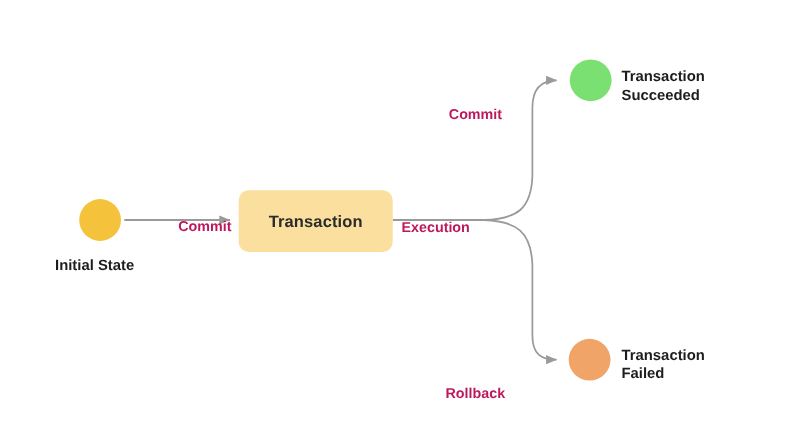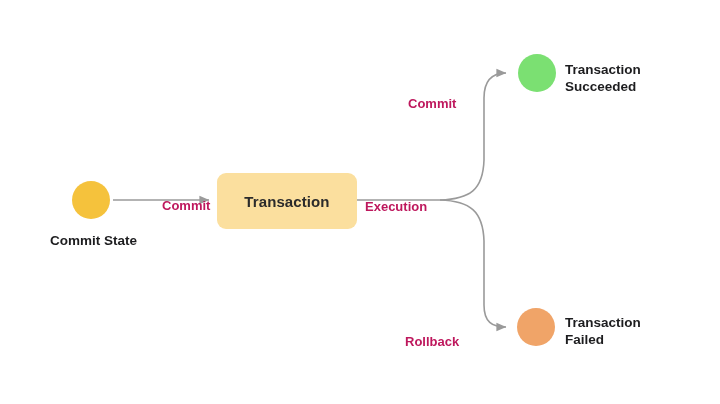--- a/index.html
+++ b/index.html
@@ -73,32 +73,32 @@
     <path d="M113,200 L209,200" fill="none" stroke="#9A9A9A" stroke-width="1.6" marker-end="url(#arrowhead)"></path>
 
     <path d="M357,200 L440,200" fill="none" stroke="#9A9A9A" stroke-width="1.6"></path>
 
     <path d="M440,200 C470,199 483,190 484,160 L484,98 C484,80 492,73 506,73" fill="none" stroke="#9A9A9A" stroke-width="1.6" marker-end="url(#arrowhead)"></path>
 
     <path d="M440,200 C470,201 483,211 484,241 L484,305 C484,322 492,327 506,327" fill="none" stroke="#9A9A9A" stroke-width="1.6" marker-end="url(#arrowhead)"></path>
   </svg>
 
   <div class="node-circle" style="left:72px; top:181px; background:#F5C23C;"></div>
-  <div class="node-label" style="left:50px; top:232px;">Commit State</div>
+  <div class="node-label" style="left:50px; top:232px;">Initial State</div>
 
   <div class="node-box" style="left:217px; top:173px; width:140px; height:56px; background:#FBDF9E;">
     <span class="node-box-label">Transaction</span>
   </div>
 
   <div class="node-circle" style="left:518px; top:54px; background:#7BE072;"></div>
   <div class="node-label" style="left:565px; top:61px;">Transaction
 Succeeded</div>
 
   <div class="node-circle" style="left:517px; top:308px; background:#F0A468;"></div>
   <div class="node-label" style="left:565px; top:314px;">Transaction
 Failed</div>
 
   <div class="edge-label" style="left:162px; top:178px;">Commit</div>
   <div class="edge-label" style="left:365px; top:179px;text-align:center;">Execution</div>
   <div class="edge-label" style="left:408px; top:76px;">Commit</div>
-  <div class="edge-label" style="left:405px; top:314px;">Rollback</div>
+  <div class="edge-label" style="left:405px; top:330px;">Rollback</div>
 
 </div>
 
 </body></html>

